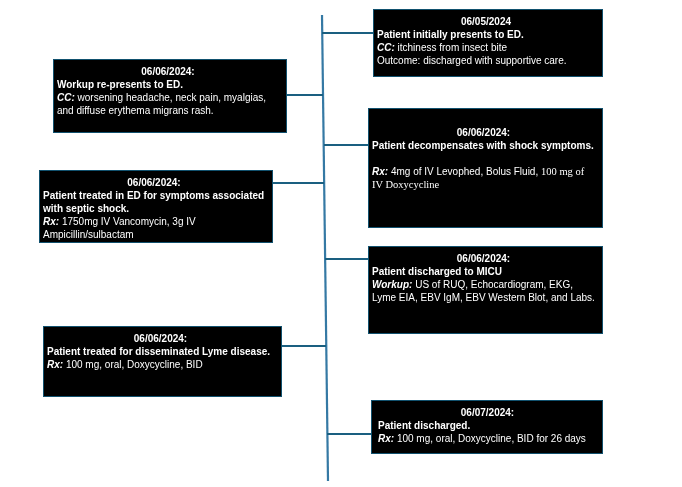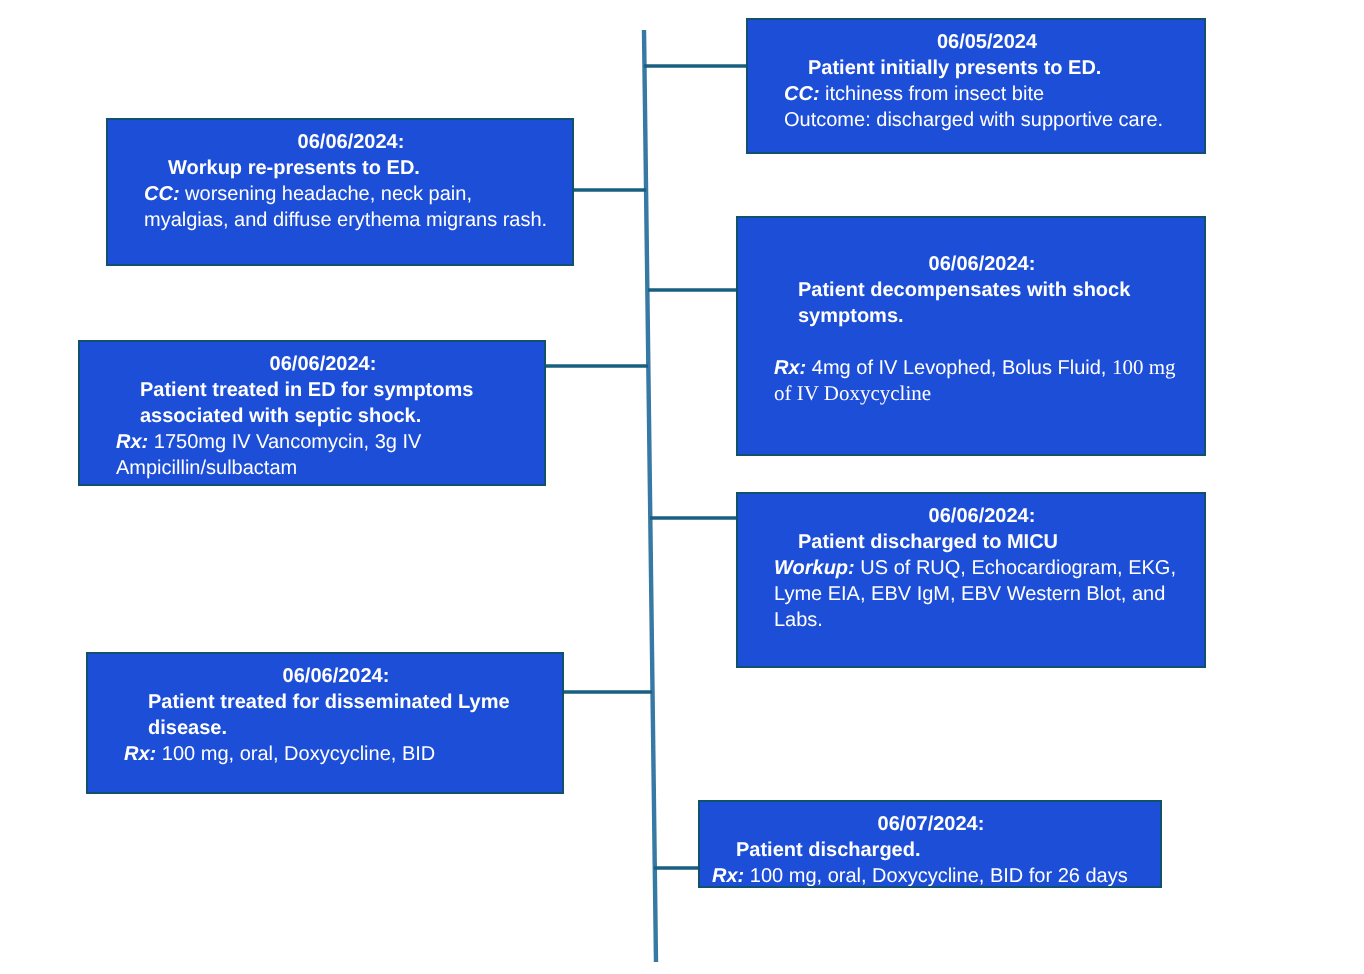--- a/index.html
+++ b/index.html
@@ -9,30 +9,30 @@
     background:#ffffff;
     font-family:"Liberation Sans",sans-serif;
     overflow:hidden;
   }
   .connectors{position:absolute;left:0;top:0;width:682px;height:487px;}
   .vline{stroke:#3579a4;stroke-width:2.2px;}
   .hline{stroke:#1a5f80;stroke-width:1.8px;}
   .box{
     position:absolute;
     box-sizing:border-box;
-    background:#1d4ed8;
+    background:#000000;
     border:1.5px solid #11516e;
     color:#ffffff;
     font-size:10px;
     line-height:13px;
-    padding:5px 7px 4px 18px;
+    padding:5px 7px 4px 3px;
     overflow:hidden;
   }
   .box .date{text-align:center;font-weight:700;}
-  .box .title{font-weight:700;margin-left:12px;}
+  .box .title{font-weight:700;}
   .b{font-weight:700;font-style:italic;}
   .serif{font-family:"Liberation Serif",serif;font-size:10.5px;}
   .spacer{height:13px;}
   .pad{padding-top:17px;}
 </style>
 </head>
 <body>
 
 <div class="stage">
 
@@ -78,19 +78,19 @@
     <div class="title">Patient discharged to MICU</div>
     <div class="line"><span class="b">Workup:</span><span> US of RUQ, Echocardiogram, EKG, Lyme EIA, EBV IgM, EBV Western Blot, and Labs.</span></div>
   </div>
 
   <div class="box" style="left:43px;top:326px;width:239px;height:71px">
     <div class="date">06/06/2024:</div>
     <div class="title">Patient treated for disseminated Lyme disease.</div>
     <div class="line"><span class="b">Rx:</span><span> 100 mg, oral, Doxycycline, BID</span></div>
   </div>
 
-  <div class="box" style="left:349px;top:400px;width:232px;height:44px;padding-left:6px;padding-right:5px">
+  <div class="box" style="left:371px;top:400px;width:232px;height:54px;padding-left:6px;padding-right:5px">
     <div class="date">06/07/2024:</div>
     <div class="title">Patient discharged.</div>
     <div class="line"><span class="b">Rx:</span><span> 100 mg, oral, Doxycycline, BID for 26 days</span></div>
   </div>
 
 </div>
 
 </body></html>

